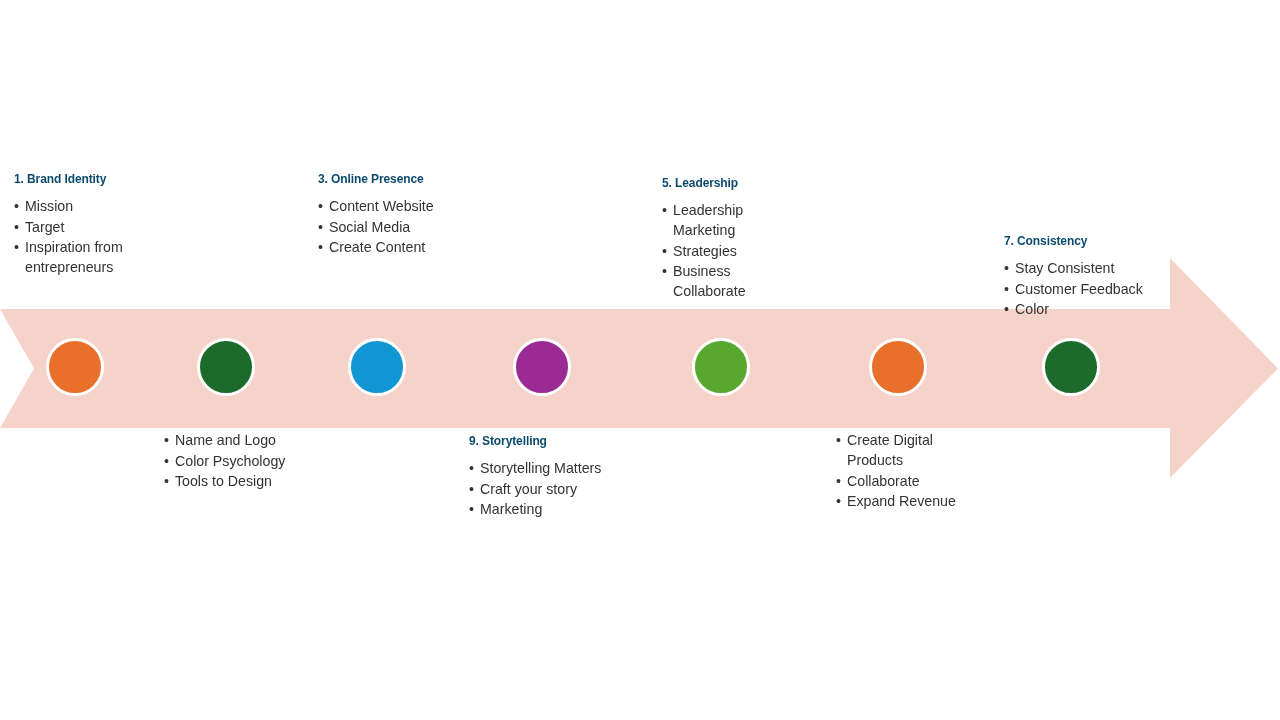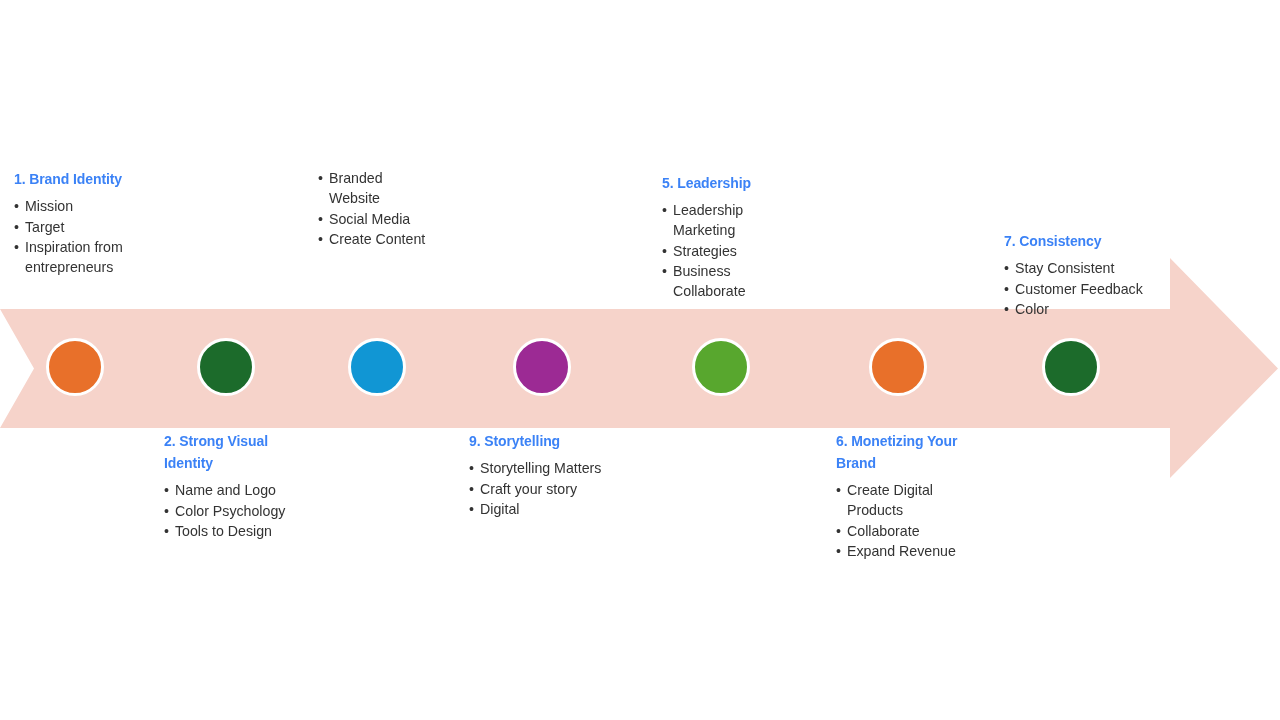--- a/index.html
+++ b/index.html
@@ -43,23 +43,23 @@
     border: 3px solid #ffffff;
   }
 
   
   .step-text {
     position: absolute;
     z-index: 3;
     box-sizing: border-box;
   }
   .step-title {
-    font-size: 14px;
+    font-size: 12px;
     font-weight: bold;
-    color: #3b82f6;
+    color: #0c4a6e;
     line-height: 22px;
     margin: 0 0 6px 0;
     letter-spacing: -0.1px;
   }
   .step-list {
     list-style: none;
     margin: 0;
     padding: 0;
     font-size: 14.2px;
     color: #333333;
@@ -100,52 +100,51 @@
   <div id="text-layer">
       <div class="step-text" style="left: 14px; top: 168px; width: 140px;">
         <div class="step-title">1. Brand Identity</div>
         <ul class="step-list">
           <li><span class="bullet-glyph">•</span><span>Mission</span></li>
           <li><span class="bullet-glyph">•</span><span>Target</span></li>
           <li><span class="bullet-glyph">•</span><span>Inspiration from entrepreneurs</span></li>
         </ul>
       </div>
       <div class="step-text" style="left: 164px; top: 430px; width: 124px;">
-        <div class="step-title">2. Strong Visual Identity</div>
         <ul class="step-list">
           <li><span class="bullet-glyph">•</span><span>Name and Logo</span></li>
           <li><span class="bullet-glyph">•</span><span>Color Psychology</span></li>
           <li><span class="bullet-glyph">•</span><span>Tools to Design</span></li>
         </ul>
       </div>
       <div class="step-text" style="left: 318px; top: 168px; width: 118px;">
+        <div class="step-title">3. Online Presence</div>
         <ul class="step-list">
-          <li><span class="bullet-glyph">•</span><span>Branded Website</span></li>
+          <li><span class="bullet-glyph">•</span><span>Content Website</span></li>
           <li><span class="bullet-glyph">•</span><span>Social Media</span></li>
           <li><span class="bullet-glyph">•</span><span>Create Content</span></li>
         </ul>
       </div>
       <div class="step-text" style="left: 469px; top: 430px; width: 160px;">
         <div class="step-title">9. Storytelling</div>
         <ul class="step-list">
           <li><span class="bullet-glyph">•</span><span>Storytelling Matters</span></li>
           <li><span class="bullet-glyph">•</span><span>Craft your story</span></li>
-          <li><span class="bullet-glyph">•</span><span>Digital</span></li>
+          <li><span class="bullet-glyph">•</span><span>Marketing</span></li>
         </ul>
       </div>
       <div class="step-text" style="left: 662px; top: 172px; width: 124px;">
         <div class="step-title">5. Leadership</div>
         <ul class="step-list">
           <li><span class="bullet-glyph">•</span><span>Leadership Marketing</span></li>
           <li><span class="bullet-glyph">•</span><span>Strategies</span></li>
           <li><span class="bullet-glyph">•</span><span>Business Collaborate</span></li>
         </ul>
       </div>
       <div class="step-text" style="left: 836px; top: 430px; width: 130px;">
-        <div class="step-title">6. Monetizing Your Brand</div>
         <ul class="step-list">
           <li><span class="bullet-glyph">•</span><span>Create Digital Products</span></li>
           <li><span class="bullet-glyph">•</span><span>Collaborate</span></li>
           <li><span class="bullet-glyph">•</span><span>Expand Revenue</span></li>
         </ul>
       </div>
       <div class="step-text" style="left: 1004px; top: 190px; width: 140px; margin-top: 40px;">
         <div class="step-title">7. Consistency</div>
         <ul class="step-list">
           <li><span class="bullet-glyph">•</span><span>Stay Consistent</span></li>

